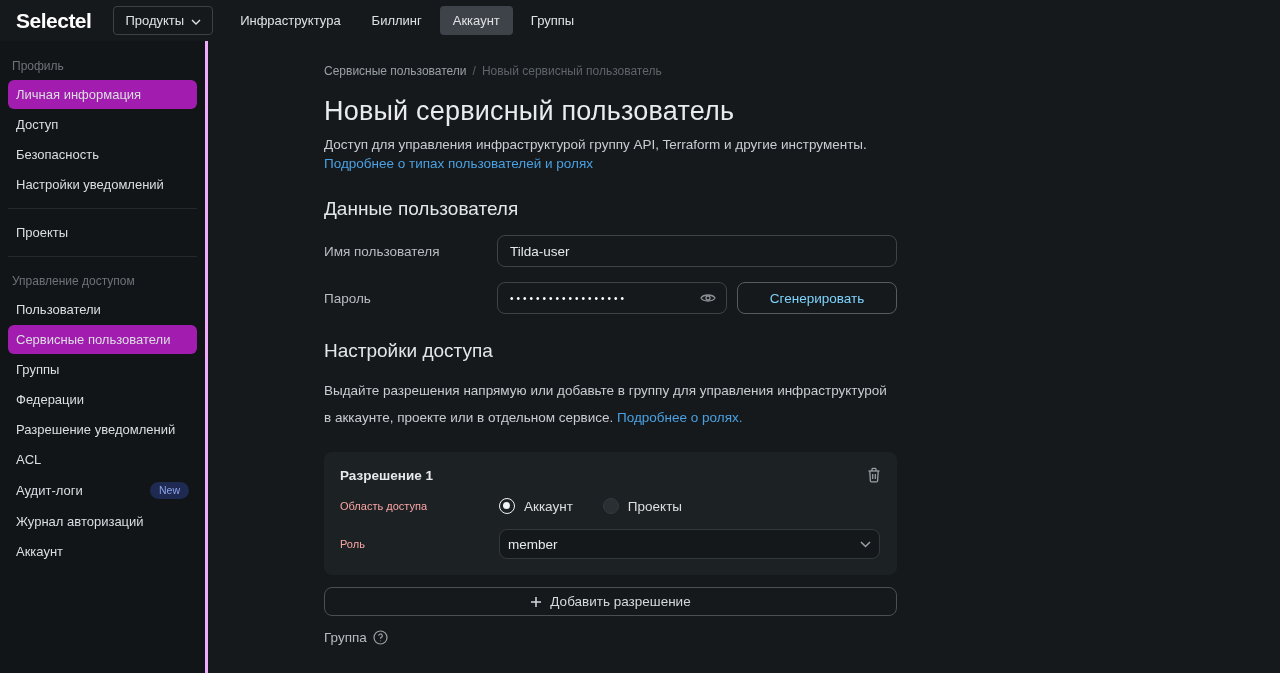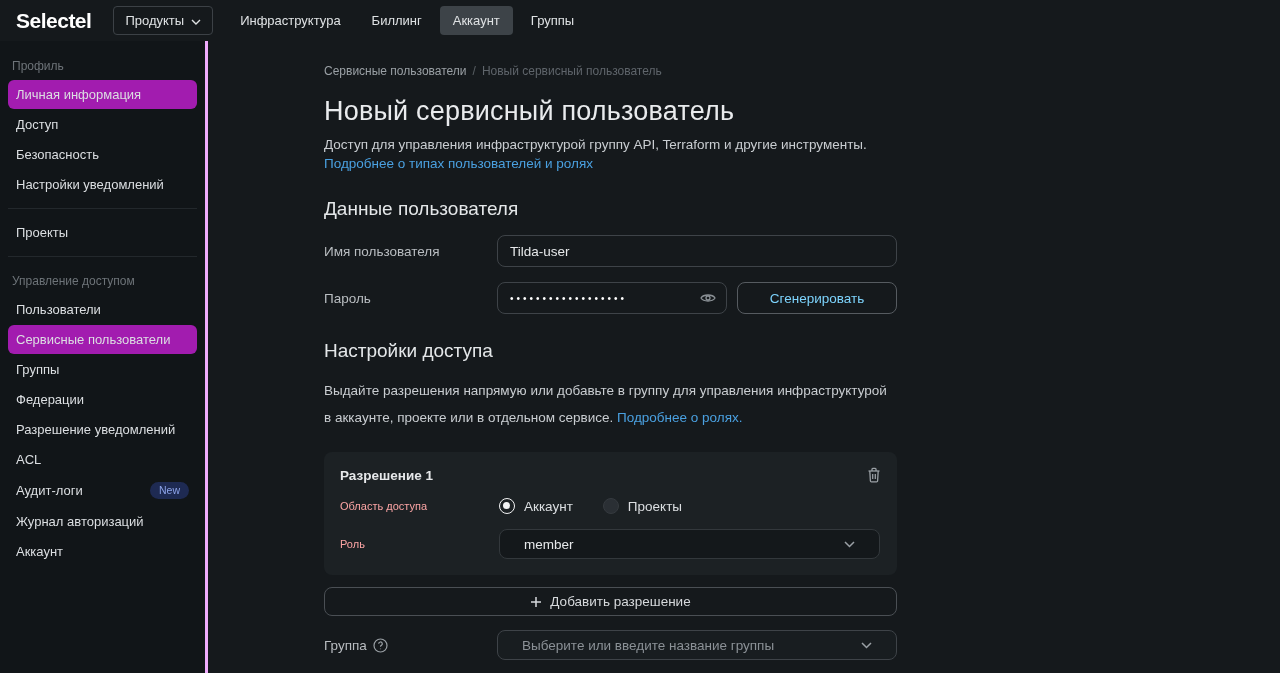--- a/index.html
+++ b/index.html
@@ -102,21 +102,21 @@
   .perm-row { display:flex; align-items:center; margin-top:15px; }
   .perm-label { width:159px; font-size:11px; color:#fca5a5; flex-shrink:0; }
   .radio-group { display:flex; gap:30px; }
   .radio-opt { display:flex; align-items:center; gap:9px; font-size:13.5px; color:#dcdfe2; cursor:pointer; }
   .radio { width:16px; height:16px; border-radius:50%; position:relative; }
   .radio.on { border:1.5px solid #f2f3f4; }
   .radio.on::after { content:""; position:absolute; left:3px; top:3px; width:7px; height:7px; border-radius:50%; background:#f2f3f4; }
   .radio.off { background:#2a2f34; border:1px solid #353a3f; }
   .select {
     height:30px; border-radius:8px; display:flex; align-items:center;
-    justify-content:space-between; padding:0 24px; cursor:pointer; font-size:13.5px;
+    justify-content:space-between; padding:0 8px; cursor:pointer; font-size:13.5px;
   }
   .select svg { stroke:#9aa0a5; fill:none; stroke-width:1.5; }
   .role-select { width:381px; background:#14181b; border:1px solid #33383c; color:#e6e8ea; }
   .add-perm-btn {
     width:573px; height:29px; margin-top:12px;
     display:flex; align-items:center; justify-content:center; gap:8px;
     border:1px solid #4a4f54; border-radius:8px; color:#d6d9dc; font-size:13.5px; cursor:pointer;
   }
   .add-perm-btn svg { stroke:#d6d9dc; fill:none; stroke-width:1.5; }
   .group-row { margin-top:14px; }
@@ -285,24 +285,18 @@
         <div class="field-label">
           <span>Группа</span>
           <span class="help-icon">
             <svg width="15" height="15" viewBox="0 0 15 15">
                 <circle cx="7.5" cy="7.5" r="6.5"></circle>
                 <path d="M5.7 5.8 a1.8 1.8 0 1 1 2.6 1.6 c-0.6 0.3-0.8 0.7-0.8 1.3"></path>
                 <line x1="7.5" y1="10.6" x2="7.5" y2="11.2"></line>
               </svg>
           </span>
         </div>
-        <div class="select group-select">
-          <span>Выберите или введите название группы</span>
-          <svg width="11" height="7" viewBox="0 0 11 7">
-              <polyline points="1,1 5.5,5.5 10,1"></polyline>
-            </svg>
-        </div>
       </div>
 
       
     </div>
   </main>
 </div>
 
 </body></html>

